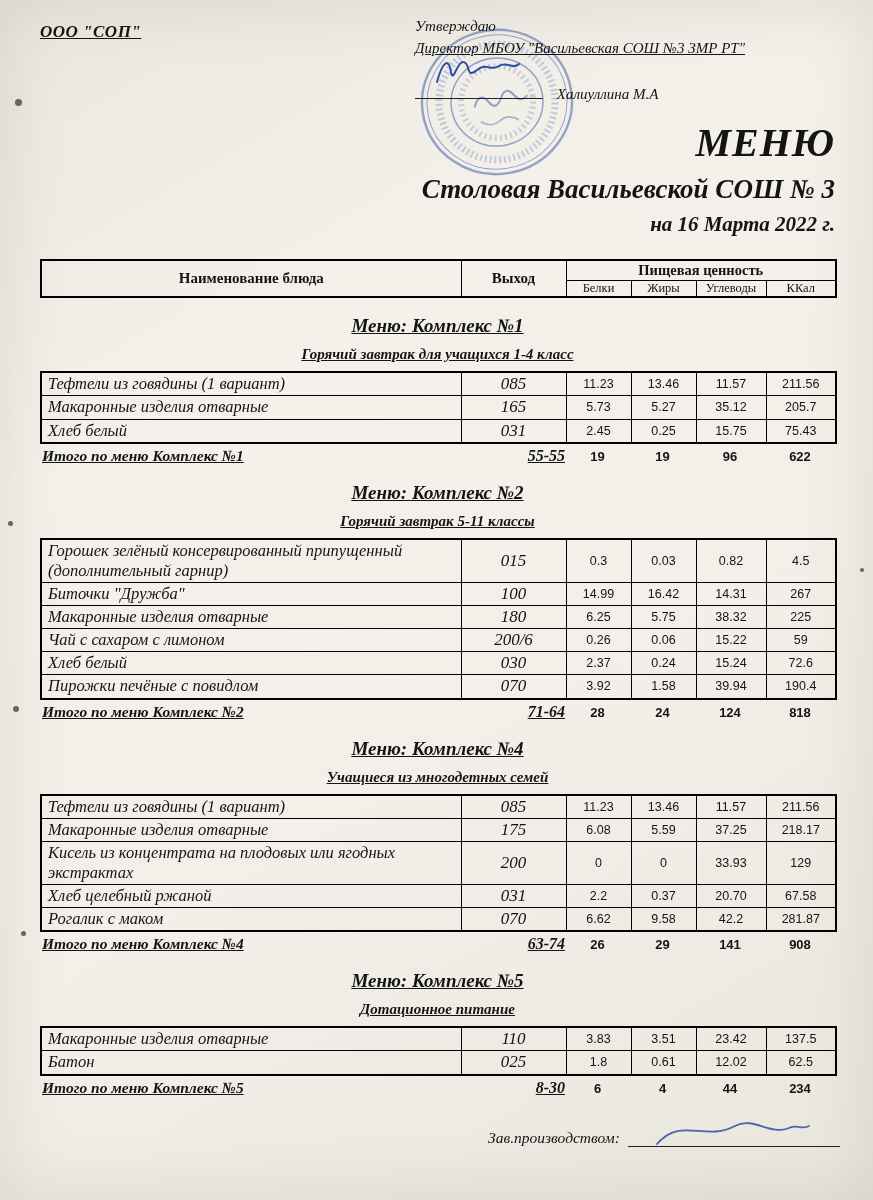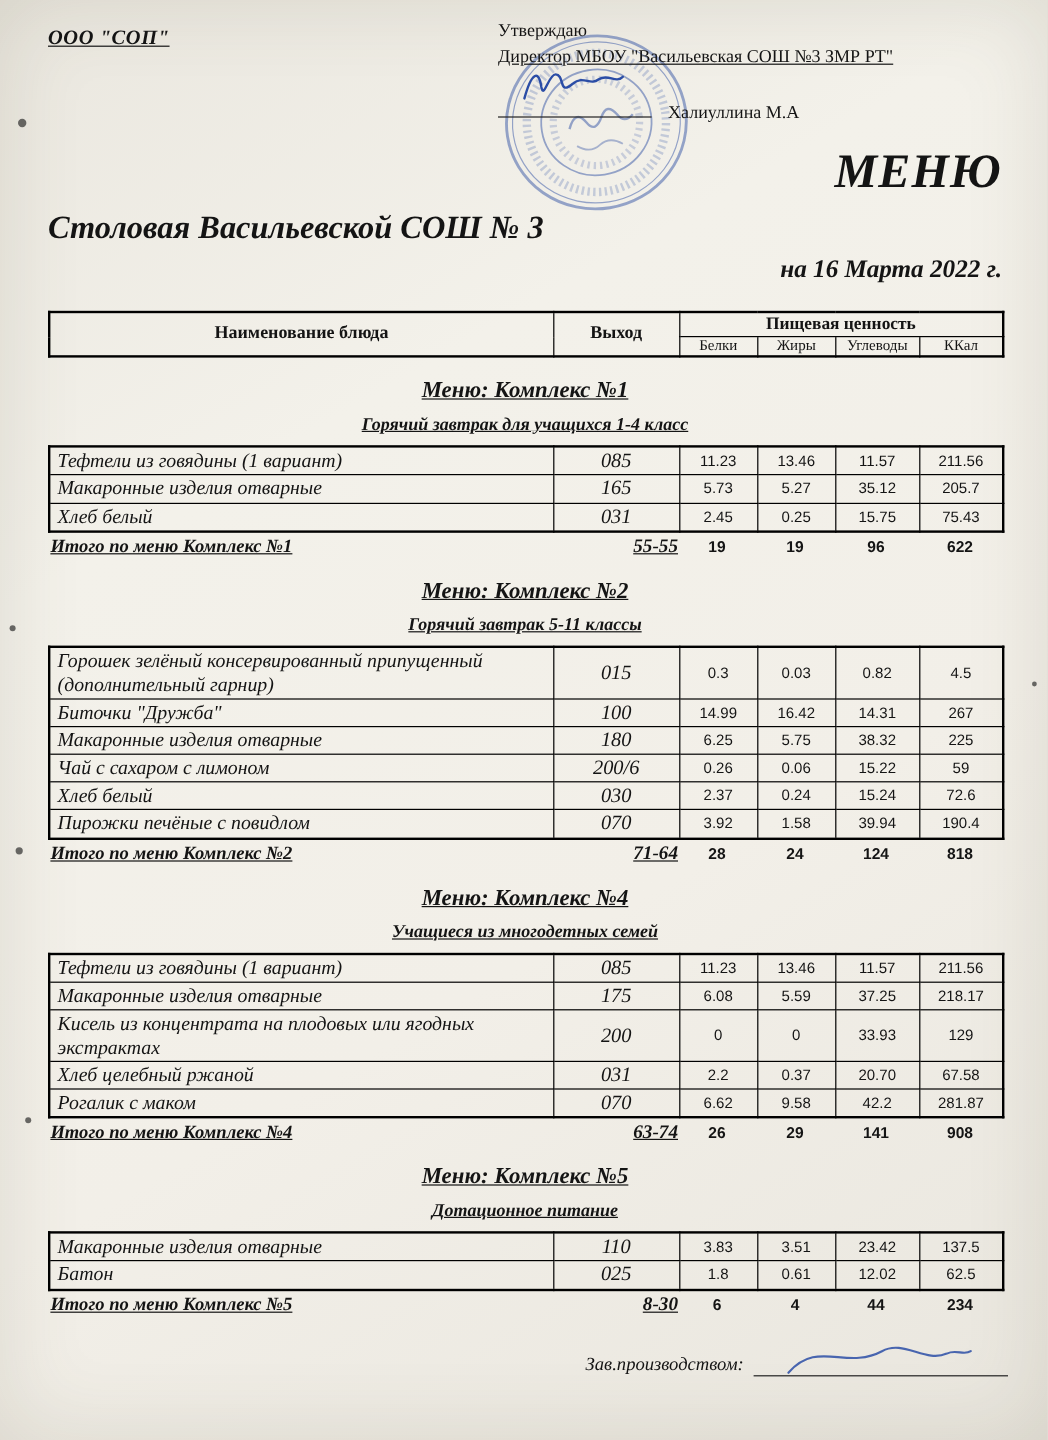--- a/index.html
+++ b/index.html
@@ -18,33 +18,33 @@
     overflow:hidden;
   }
   .speck { position:absolute; background:#3a3a38; border-radius:50%; opacity:.75; }
 
   
   .top { display:flex; justify-content:space-between; align-items:flex-start; }
   .org {
     font-weight:bold; font-style:italic; text-decoration:underline;
     font-size:17px; padding-top:6px; letter-spacing:.5px;
   }
-  .approve { width:420px; font-size:15px; position:relative; line-height:1.45; }
+  .approve { width:420px; font-style:italic; font-size:15px; position:relative; line-height:1.45; }
   .approve .a2 { text-decoration:underline; }
   .a3 { margin-top:24px; position:relative; }
   .a3 .sigline { display:inline-block; width:128px; border-bottom:1.2px solid #222; height:14px; }
   .a3 .a-name { margin-left:10px; }
   .dir-sig { position:absolute; left:18px; top:-30px; }
 
   
   .stamp { position:absolute; left:416px; top:24px; opacity:.48; transform:rotate(-9deg); pointer-events:none; }
 
   
   .doc-title { text-align:right; font-size:40px; font-weight:bold; font-style:italic; margin-top:14px; letter-spacing:1px; position:relative; z-index:2; }
-  .doc-sub   { text-align:left; font-size:27px; font-weight:bold; font-style:italic; margin-top:8px; }
+  .doc-sub   { text-align:right; font-size:27px; font-weight:bold; font-style:italic; margin-top:8px; }
   .doc-date  { text-align:right; font-size:21px; font-weight:bold; font-style:italic; margin-top:7px; }
 
   
   table.grid { border-collapse:collapse; table-layout:fixed; width:795px; border:2px solid #000; background:transparent; }
   table.grid td { border:1.6px solid #000; padding:1px 6px; vertical-align:middle; }
   col.w-name{ width:420px; } col.w-out{ width:105px; }
   col.w-p{ width:65px; } col.w-f{ width:65px; } col.w-c{ width:70px; } col.w-k{ width:70px; }
 
   .head-table { margin-top:22px; }
   .head-table td { font-weight:bold; text-align:center; font-style:normal; }

